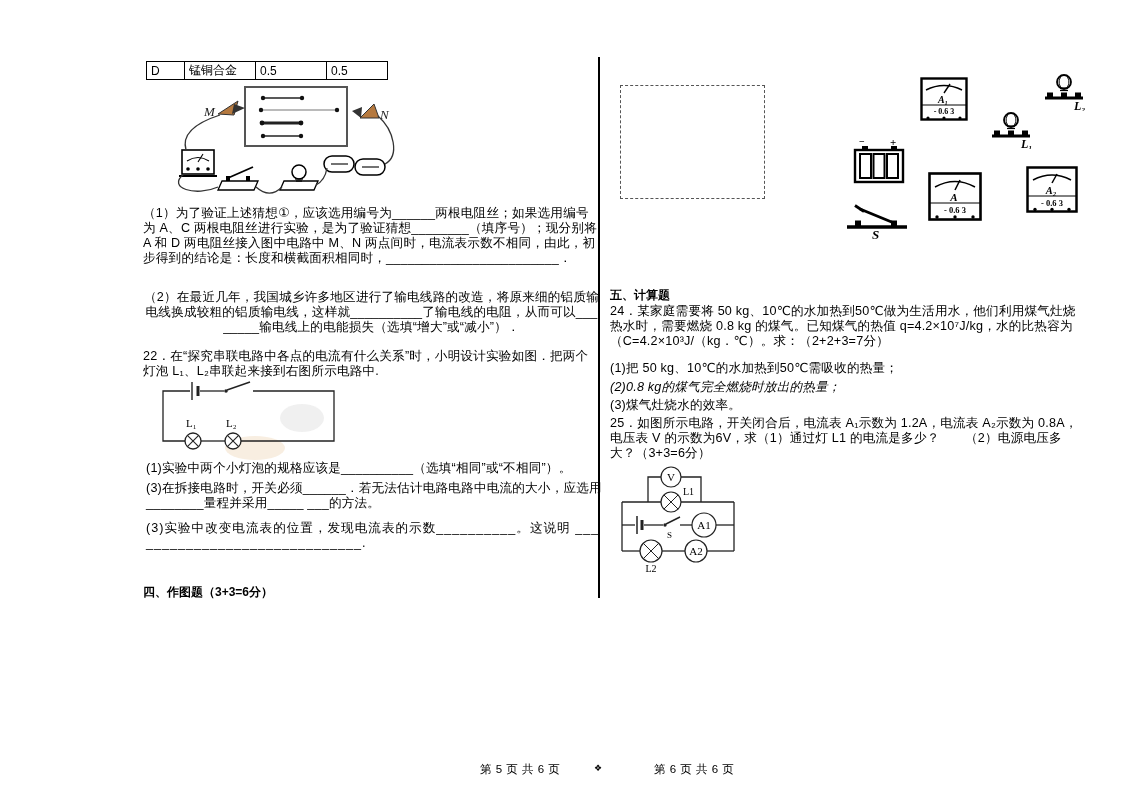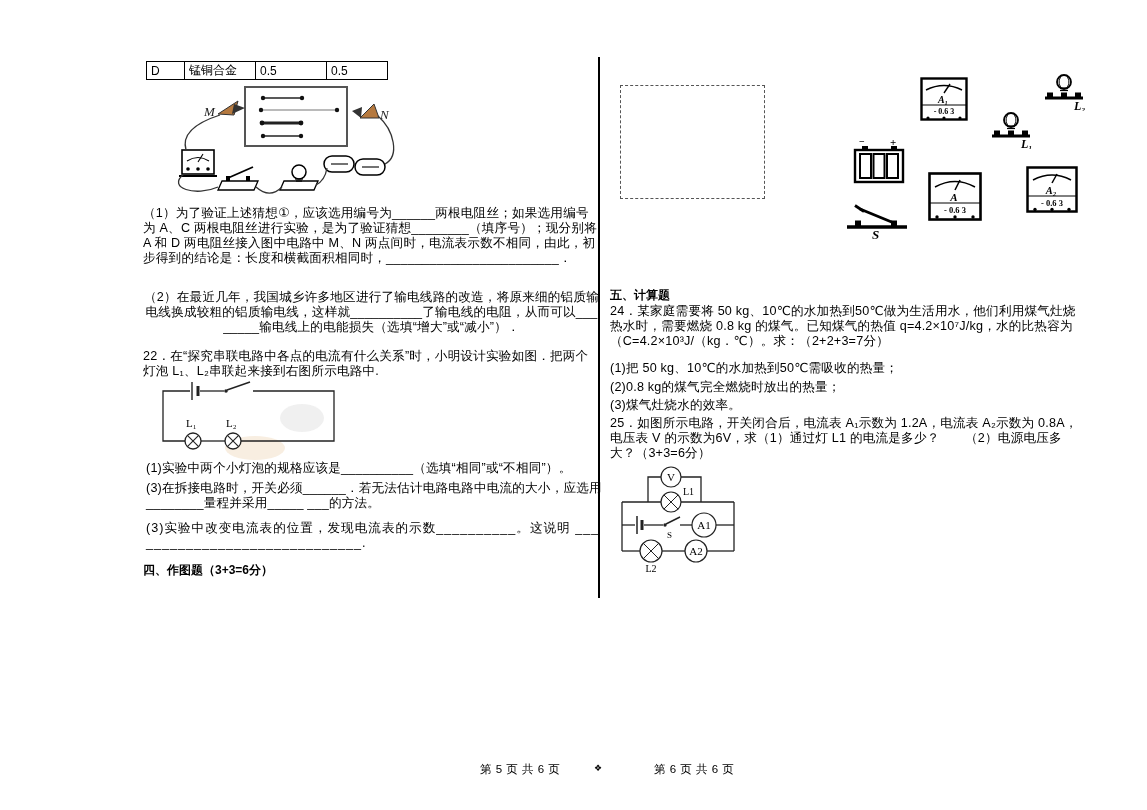--- a/index.html
+++ b/index.html
@@ -125,21 +125,21 @@
     <line x1="77.4" y1="76.6" x2="88.6" y2="65.4" stroke="#222" stroke-width="1.1"></line>
   </g>
   <text x="36" y="57" font-size="11">L₁</text>
   <text x="76" y="57" font-size="11">L₂</text>
 </svg>
 
 <div class="abs txt" style="left:146px;top:461px;width:457px;">(1)实验中两个小灯泡的规格应该是__________（选填“相同”或“不相同”）。</div>
 <div class="abs txt" style="left:146px;top:481px;width:457px;">(3)在拆接电路时，开关必须______．若无法估计电路电路中电流的大小，应选用________量程并采用_____ ___的方法。</div>
 <div class="abs txt" style="left:146px;top:521px;width:457px;letter-spacing:1px;">(3)实验中改变电流表的位置，发现电流表的示数__________。这说明 ______________________________.</div>
 
-<div class="abs h" style="left:143px;top:562px;">四、作图题（3+3=6分）</div>
+<div class="abs h" style="left:143px;top:584px;">四、作图题（3+3=6分）</div>
 
 <div class="abs dashedbox" style="left:620px;top:85px;width:143px;height:112px;"></div>
 
 <svg class="abs" style="left:920px;top:77px;" width="48" height="46" viewBox="0 0 48 46">
   <rect x="1.5" y="1.5" width="45" height="41" fill="#fff" stroke="#000" stroke-width="2.4"></rect>
   <path d="M6 13 Q24 4 42 13" fill="none" stroke="#000" stroke-width="1.4"></path>
   <line x1="24" y1="16" x2="30" y2="7" stroke="#000" stroke-width="1.4"></line>
   <text x="23" y="26" font-size="10" font-style="italic" font-weight="bold" text-anchor="middle">A₁</text>
   <line x1="2" y1="28" x2="46" y2="28" stroke="#000" stroke-width="1"></line>
   <text x="24" y="37" font-size="8" font-weight="bold" text-anchor="middle">- 0.6 3</text>
@@ -218,21 +218,21 @@
   <rect x="10" y="20.5" width="6" height="6" fill="#000"></rect>
     <rect x="46" y="20.5" width="6" height="6" fill="#000"></rect>
   <line x1="49" y1="23" x2="15" y2="9" stroke="#000" stroke-width="2.8"></line>
   <line x1="10" y1="5.5" x2="19" y2="11.5" stroke="#000" stroke-width="2.8"></line>
   <text x="27" y="39" font-size="13" font-style="italic" font-weight="bold">S</text>
 </svg>
 
 <div class="abs h" style="left:610px;top:287px;">五、计算题</div>
 <div class="abs txt" style="left:610px;top:304px;width:470px;">24．某家庭需要将 50 kg、10℃的水加热到50℃做为生活用水，他们利用煤气灶烧热水时，需要燃烧 0.8 kg 的煤气。已知煤气的热值 q=4.2×10⁷J/kg，水的比热容为（C=4.2×10³J/（kg．℃）。求：（2+2+3=7分）</div>
 <div class="abs txt" style="left:610px;top:361px;width:470px;">(1)把 50 kg、10℃的水加热到50℃需吸收的热量；</div>
-<div class="abs txt" style="left:610px;top:380px;width:470px;">(2)0.8 kg的煤气完全燃烧时放出的热量；</div>
+<div class="abs txt" style="left:610px;top:380px;width:470px;font-style:italic;">(2)0.8 kg的煤气完全燃烧时放出的热量；</div>
 <div class="abs txt" style="left:610px;top:398px;width:470px;">(3)煤气灶烧水的效率。</div>
 <div class="abs txt" style="left:610px;top:416px;width:470px;">25．如图所示电路，开关闭合后，电流表 A₁示数为 1.2A，电流表 A₂示数为 0.8A，电压表 V 的示数为6V，求（1）通过灯 L1 的电流是多少？　　（2）电源电压多大？（3+3=6分）</div>
 
 <svg class="abs" style="left:617px;top:464px;" width="172" height="138" viewBox="0 0 172 138">
   <g stroke="#222" stroke-width="1.3" fill="none">
     <polyline points="31,38 31,13 44,13"></polyline>
     <polyline points="64,13 84,13 84,38"></polyline>
     <line x1="5" y1="38" x2="44" y2="38"></line>
     <line x1="64" y1="38" x2="117" y2="38"></line>
     <line x1="5" y1="38" x2="5" y2="87"></line>

